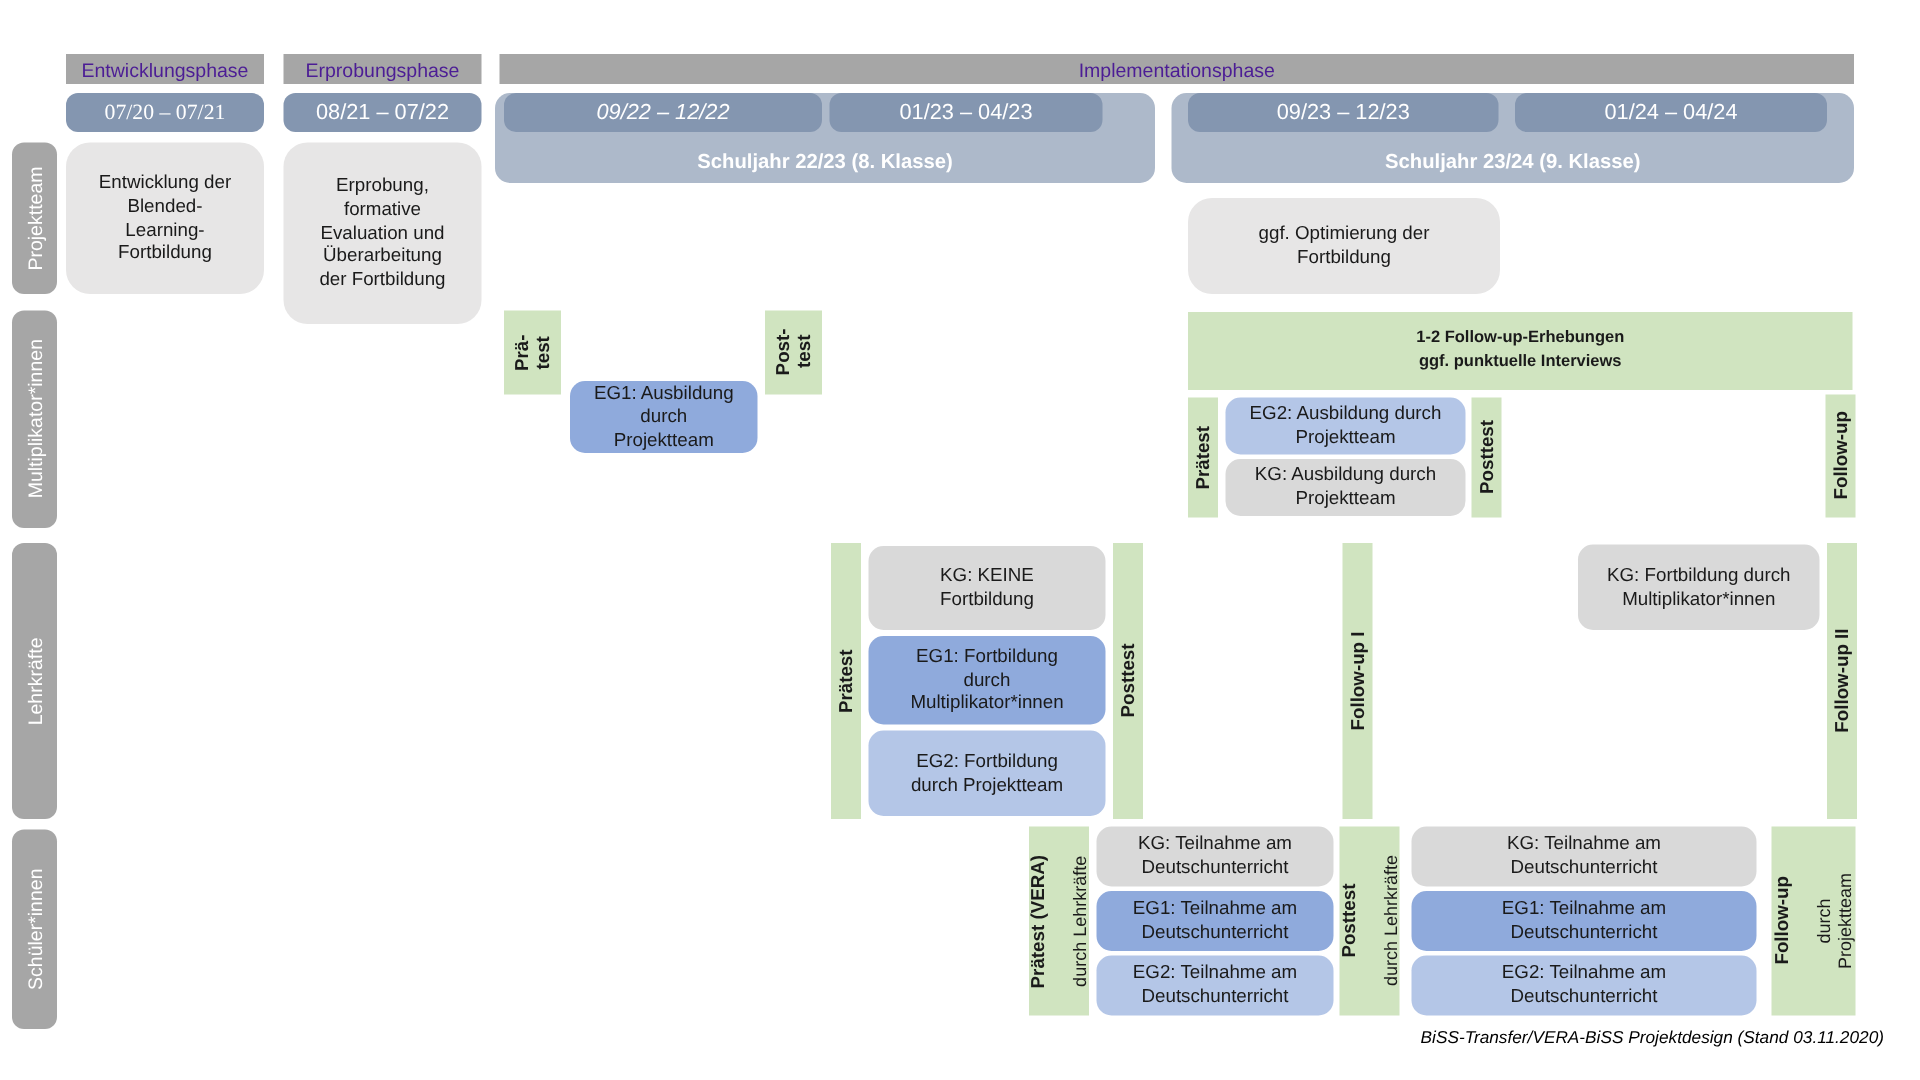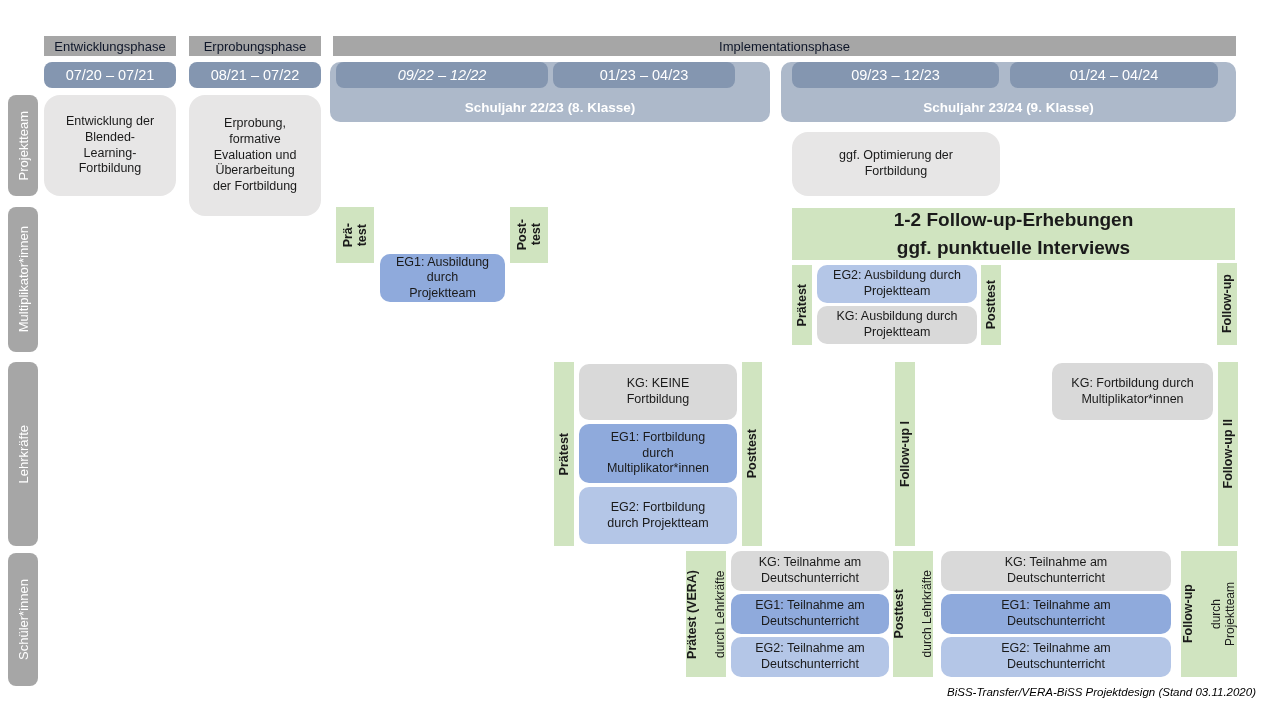--- a/index.html
+++ b/index.html
@@ -4,53 +4,53 @@
 <style>
   html, body { margin: 0; padding: 0; background: #ffffff; }
   #canvas {
     position: relative; width: 1280px; height: 720px; background: #ffffff;
     font-family: "Liberation Sans", sans-serif; overflow: hidden; color: #1a1a1a;
   }
   .abs { position: absolute; box-sizing: border-box; }
   .flex { display: flex; align-items: center; justify-content: center; text-align: center; }
 
   
-  .phasebar { background: #a6a6a6; color: #0f172a; font-size: 13px; }
+  .phasebar { background: #a6a6a6; color: #4c1d95; font-size: 13px; }
   .datebar  { background: #8496b0; color: #ffffff; font-size: 14.5px; border-radius: 8px; }
   .sjbox    { background: #adb9ca; border-radius: 10px; }
   .sj-label { position: absolute; left: 0; right: 0; bottom: 7px; text-align: center;
               color: #ffffff; font-weight: bold; font-size: 13.5px; }
   .rowlabel { background: #a6a6a6; color: #ffffff; border-radius: 8px; font-size: 13px; }
   .box      { font-size: 12.5px; line-height: 1.25; border-radius: 10px; padding: 3px 6px;
               white-space: pre-line; }
   .biground { border-radius: 16px; }
   .gray-lt  { background: #e7e6e6; }
   .gray     { background: #d9d9d9; }
   .blue     { background: #8faadc; }
   .blue-lt  { background: #b4c6e7; }
   .greenbar { background: #d0e4c0; font-size: 12.5px; font-weight: bold; }
-  .bigreen  { background: #d0e4c0; font-size: 19px; font-weight: bold; line-height: 1.45;
+  .bigreen  { background: #d0e4c0; font-size: 11px; font-weight: bold; line-height: 1.45;
               white-space: pre-line; }
 
   
   .vtext { writing-mode: vertical-rl; transform: rotate(180deg); white-space: pre-line; }
   .vtext > span { display: block; }
   .vtext .sub { font-weight: normal; font-size: 12px; white-space: pre-line; }
 
   .footer { font-style: italic; font-size: 11.5px; text-align: right; color: #000000; }
 
   
   #ph1 { left: 44px;  top: 36px; width: 132px; height: 20px; }
   #ph2 { left: 189px; top: 36px; width: 132px; height: 20px; }
   #ph3 { left: 333px; top: 36px; width: 903px; height: 20px; }
 
   #sj1 { left: 330px; top: 62px; width: 440px; height: 60px; }
   #sj2 { left: 781px; top: 62px; width: 455px; height: 60px; }
 
-  #d1 { left: 44px;   top: 62px; width: 132px; height: 26px; }
+  #d1 { left: 44px;   top: 62px; width: 132px; height: 26px; font-family: Liberation Serif, serif; }
   #d2 { left: 189px;  top: 62px; width: 132px; height: 26px; }
   #d3 { left: 336px;  top: 62px; width: 212px; height: 26px; font-style: italic; }
   #d4 { left: 553px;  top: 62px; width: 182px; height: 26px; }
   #d5 { left: 792px;  top: 62px; width: 207px; height: 26px; }
   #d6 { left: 1010px; top: 62px; width: 208px; height: 26px; }
 
   #rl1 { left: 8px; top: 95px;  width: 30px; height: 101px; }
   #rl2 { left: 8px; top: 207px; width: 30px; height: 145px; }
   #rl3 { left: 8px; top: 362px; width: 30px; height: 184px; }
   #rl4 { left: 8px; top: 553px; width: 30px; height: 133px; }

